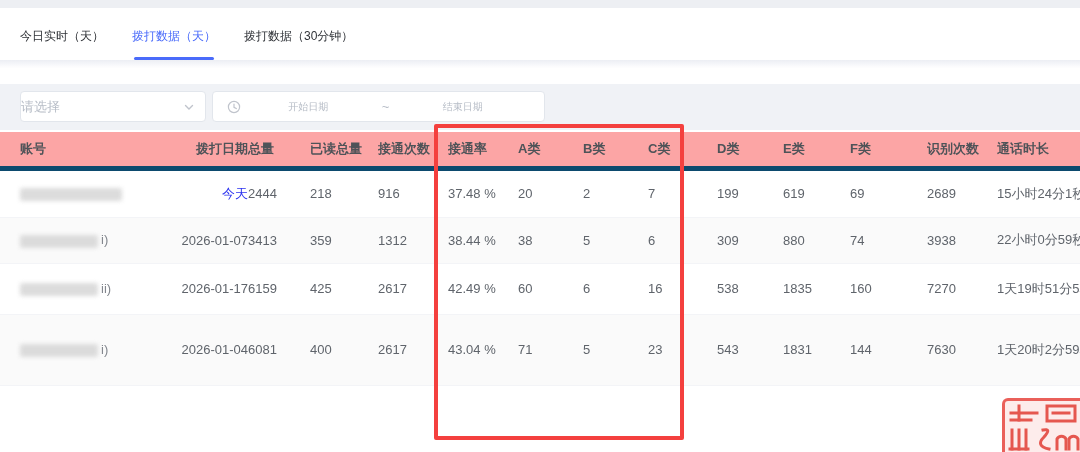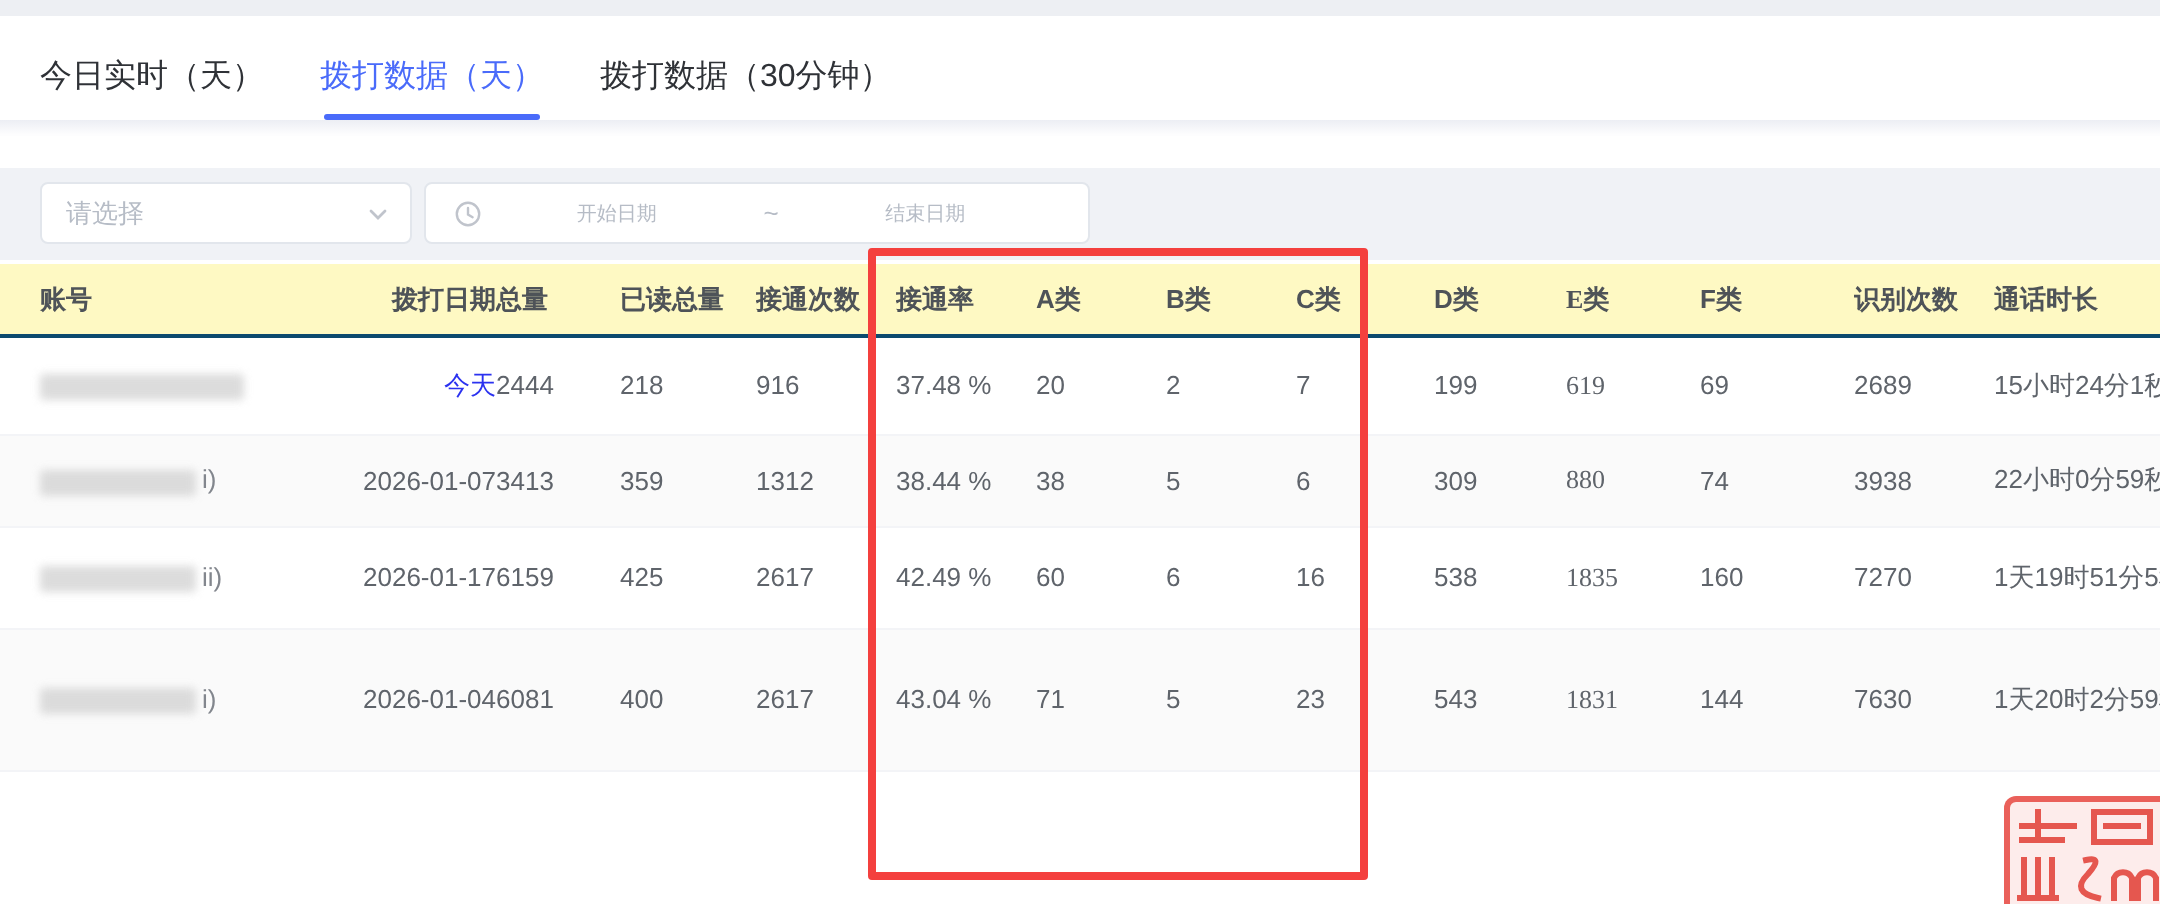--- a/index.html
+++ b/index.html
@@ -7,63 +7,63 @@
   body { font-family:"Liberation Sans","DejaVu Sans",sans-serif; }
   .screen {
     position:relative; width:1080px; height:452px;
     background:#fff; overflow:hidden;
   }
   
   .top-strip { position:absolute; top:0; left:0; width:100%; height:8px; background:#edeff3; }
 
   
   .tabs { position:absolute; top:28px; left:20px; display:flex; gap:28px; height:32px; }
-  .tab { position:relative; font-size:16px; color:#2f3237; cursor:pointer; padding-bottom:12px; white-space:nowrap; }
+  .tab { position:relative; font-size:12px; color:#2f3237; cursor:pointer; padding-bottom:12px; white-space:nowrap; }
   .tab.active { color:#4a6bfa; }
   .tab.active::after {
     content:""; position:absolute; left:2px; right:2px; bottom:0;
     height:3px; border-radius:2px; background:#4a6bfa;
   }
   .divider { position:absolute; top:60px; left:0; width:100%; height:8px;
     background:linear-gradient(180deg,#ecee f4,#fdfdfe);
     background:linear-gradient(180deg,#eceef4 0%,#fdfdfe 90%); }
 
   
   .filter-panel { position:absolute; top:84px; left:0; width:100%; height:46px; background:#f0f2f6; }
   .select-box {
     position:absolute; top:7px; left:20px; width:186px; height:31px;
     background:#fff; border:1px solid #e2e6ec; border-radius:4px;
-    display:flex; align-items:center; padding:0 10px 0 12px; cursor:pointer;
+    display:flex; align-items:center; padding:0 10px 0 0; cursor:pointer;
   }
   .select-box .ph { flex:1; font-size:13px; color:#b6bcc6; }
   .date-box {
     position:absolute; top:7px; left:212px; width:333px; height:31px;
     background:#fff; border:1px solid #e2e6ec; border-radius:4px;
     display:flex; align-items:center; padding:0 14px; cursor:pointer;
   }
   .date-box .dph { flex:1; text-align:center; font-size:10px; color:#b6bcc6; }
   .date-box .sep { font-size:13px; color:#b6bcc6; padding:0 6px; }
   .icon-svg { flex:0 0 auto; display:block; }
 
   
   .tbl-wrap { position:absolute; top:132px; left:0; width:1080px; }
   table { width:1080px; border-collapse:collapse; table-layout:fixed; }
   th, td { text-align:left; font-size:13px; vertical-align:middle; overflow:hidden; white-space:nowrap; }
-  thead th { height:36px; color:#4e5358; font-weight:bold; border-bottom:2px solid #0c4a6e; background:#fef9c3; }
+  thead th { height:36px; color:#4e5358; font-weight:bold; border-bottom:5px solid #0c4a6e; background:#fca5a5; }
   tbody td { color:#5f646b; border-bottom:1px solid #f3f4f7; }
   tbody tr:nth-child(even) { background:#fafafa; }
   tbody tr:nth-child(1) td { height:49px; }
   tbody tr:nth-child(2) td { height:46px; }
   tbody tr:nth-child(3) td { height:51px; }
   tbody tr:nth-child(4) td { height:71px; }
   tbody tr:nth-child(5) td { height:67px; }
   .c0 { width:148px; padding-left:20px; }
   .c1 { width:100px;text-align:right; } .c2 { width:62px; } .c3 { width:68px; } .c4 { width:70px; }
   .c5 { width:70px; } .c6 { width:65px; } .c7 { width:65px; } .c8 { width:69px; }
-  .c9 { width:66px; } .c10 { width:67px;font-family:Liberation Serif, serif; } .c11 { width:77px; } .c12 { width:70px; }
+  .c9 { width:66px; } .c10 { width:67px; } .c11 { width:77px; } .c12 { width:70px; }
   .c13 { width:83px; }
   td.today { color:#2b32f0; font-weight:normal; }
   .blob { display:inline-block; height:13px; background:#d6d6d6; opacity:.85;
     border-radius:2px; filter:blur(2px); vertical-align:middle; margin-right:3px; }
   .tail { color:#82868d; }
 
   
   .redbox {
     position:absolute; left:434px; top:124px; width:250px; height:316px;
     border:4px solid #f4403e; border-radius:2px; z-index:5; pointer-events:none;

